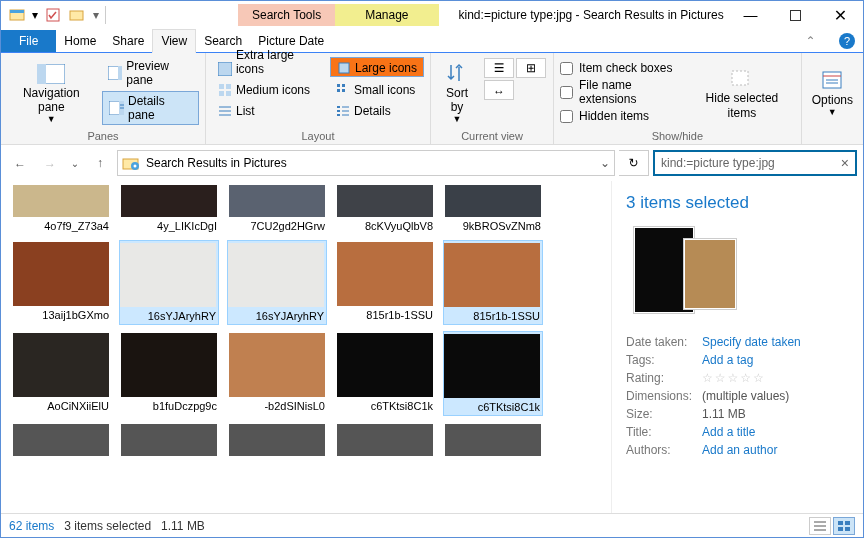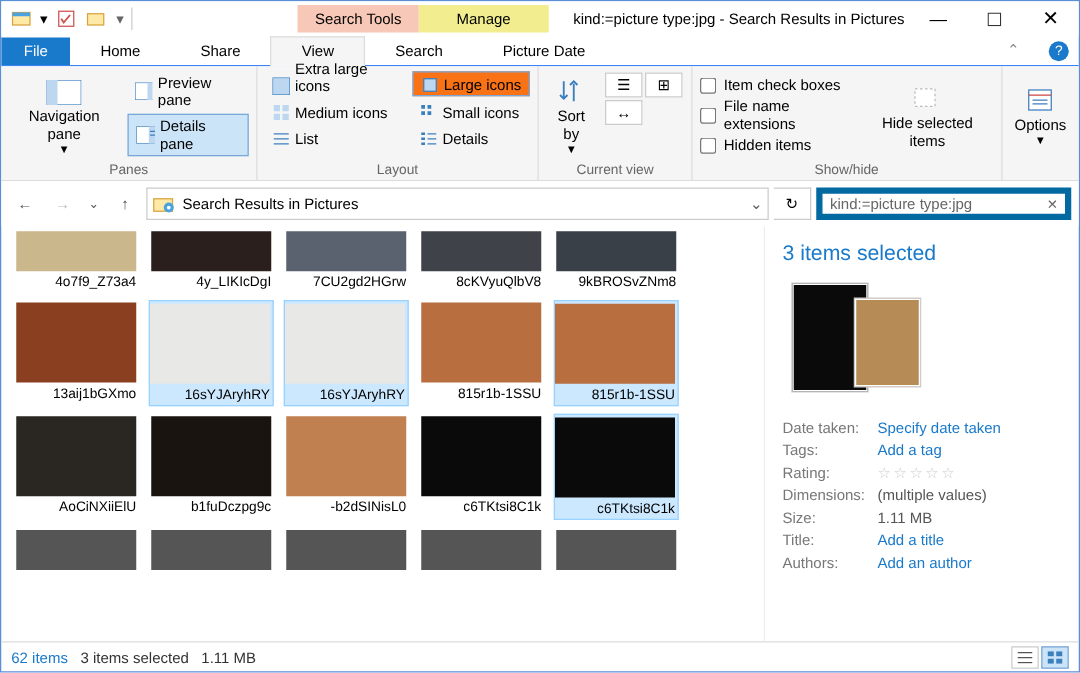--- a/index.html
+++ b/index.html
@@ -8,21 +8,21 @@
 .title-bar .qat { display: flex; align-items: center; padding-left: 4px; gap: 0; }
 .title-bar .qat span { width: 24px; height: 22px; display: flex; align-items: center; justify-content: center; }
 .title-bar .contextual { display: flex; margin-left: 130px; }
 .ctx-tab { padding: 4px 14px; font-size: 12px; }
 .ctx-1 { background: #f7c8b7; }
 .ctx-2 { background: #f2ee8f; padding-left:30px; padding-right:30px;}
 .title-text { margin-left: 20px; font-size: 12px; }
 .win-btns { margin-left: auto; display: flex; }
 .win-btns div { width: 45px; height: 28px; display: flex; align-items: center; justify-content: center; font-size: 14px; }
 .ribbon-tabs { display: flex; align-items: center; height: 24px; border-bottom: 1px solid #3b82f6; }
-.rt { padding: 4px 24px; font-size: 12px; cursor: default; }
+.rt { padding: 4px 8px; font-size: 12px; cursor: default; }
 .rt.file { background: #1979ca; color: #fff; padding: 4px 18px; }
 .rt.active { background: #f5f5f5; border: 1px solid #ddd; border-bottom: 1px solid #f5f5f5; margin-bottom: -1px; }
 .rt-help { margin-left: auto; margin-right: 8px; color: #888; }
 .rt-help span { margin-left: 10px; }
 .help-circle { display:inline-flex; width:16px; height:16px; border-radius:50%; background:#1979ca; color:#fff; align-items:center; justify-content:center; font-size:11px;}
 .ribbon { height: 92px; background: #f5f5f5; border-bottom: 1px solid #ddd; display: flex; }
 .rgroup { border-right: 1px solid #ddd; padding: 4px 6px 2px; display: flex; flex-direction: column; justify-content: space-between; }
 .rgroup-label { text-align: center; font-size: 11px; color: #666; }
 .rgroup-body { display: flex; gap: 6px; flex: 1; }
 .big-btn { display: flex; flex-direction: column; align-items: center; justify-content: center; padding: 2px 4px; font-size: 11px; text-align: center; line-height: 1.2; }
@@ -39,21 +39,21 @@
 .chk input { width: 13px; height: 13px; }
 .sortby-group{display:flex;flex-direction:column;gap:0;}
 .sortby-row{display:flex;}
 .tiny-btn{width:30px;height:20px;border:1px solid #ccc; margin:1px;background:#fff;display:flex;align-items:center;justify-content:center;}
 .addr-bar { height: 36px; display: flex; align-items: center; padding: 4px 6px; gap: 4px; background: #fff; }
 .nav-btn { width: 26px; height: 26px; display: flex; align-items: center; justify-content: center; color: #555; border-radius:2px;}
 .nav-btn.dis { color: #bbb; }
 .addr-box { flex: 1; border: 1px solid #ccc; height: 26px; display: flex; align-items: center; padding: 0 4px; gap: 6px; position:relative;}
 .addr-box .chev { margin-left: auto; color: #555; }
 .refresh { border: 1px solid #ccc; border-left:none; height: 26px; width: 30px; display:flex; align-items:center; justify-content:center;}
-.search-box { border: 5px solid #0369a1; height: 26px; width: 204px; display:flex; align-items:center; padding:0 6px; color:#666;}
+.search-box { border: 2px solid #0369a1; height: 26px; width: 204px; display:flex; align-items:center; padding:0 6px; color:#666;}
 .search-box .clear { margin-left:auto; color:#666; font-size:14px;}
 .content { flex: 1; display: flex; overflow: hidden; }
 .files { flex: 1; overflow-y: scroll; padding: 2px 2px 8px 10px; }
 .file-grid { display: flex; flex-wrap: wrap; gap: 6px 8px; align-content:flex-start;}
 .item { width: 100px; display: flex; flex-direction: column; align-items: flex-end; padding: 2px; }
 .item.sel { background: #cce8ff; border: 1px solid #99d1ff; }
 .thumb { width: 96px; height: 64px; background: #888; margin-bottom: 3px; display:flex; align-items:center; justify-content:center; overflow:hidden;}
 .thumb.frow{height:32px;}
 .fname { font-size: 11px; text-align: center; white-space: nowrap; overflow: hidden; text-overflow: ellipsis; max-width: 96px; }
 .details { width: 252px; border-left: 1px solid #eee; padding: 12px 14px; overflow:auto; }

